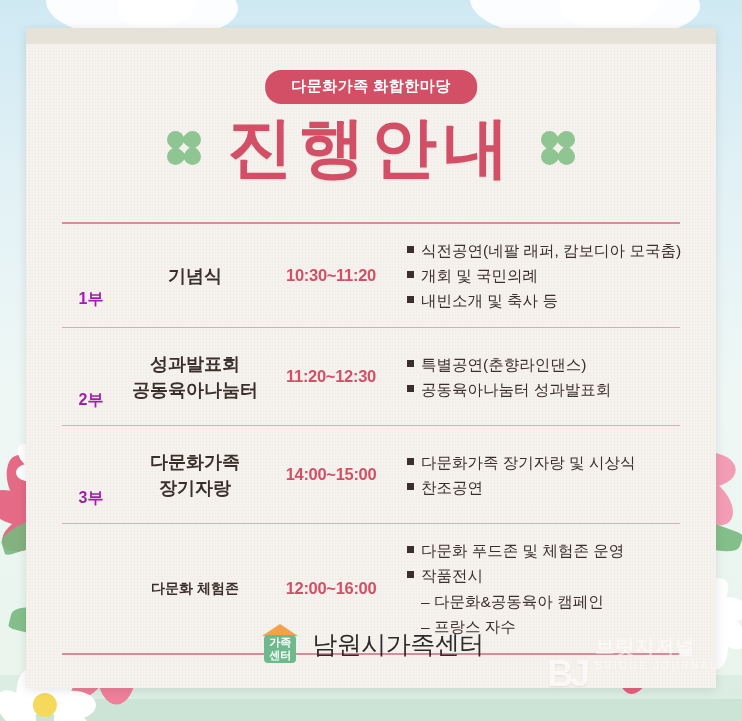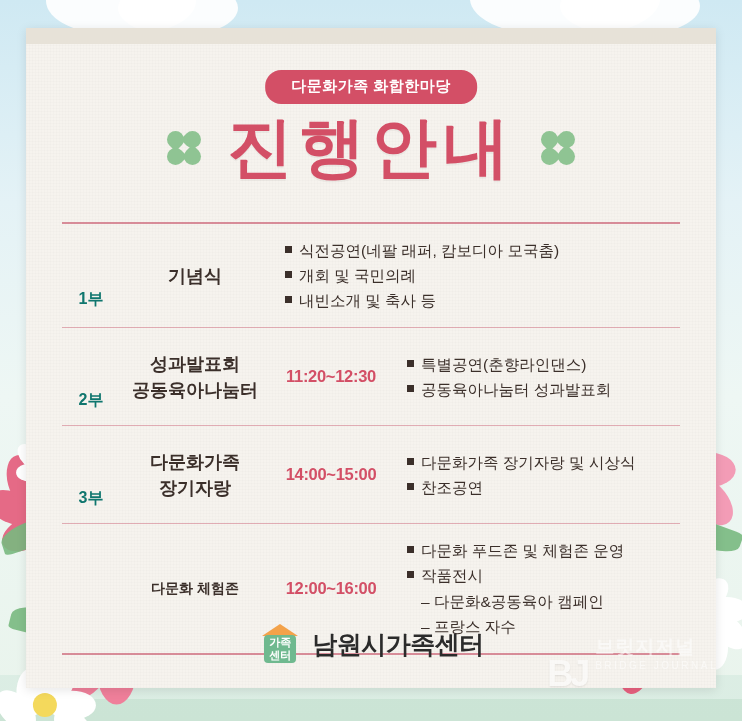--- a/index.html
+++ b/index.html
@@ -112,21 +112,21 @@
   .row {
     display: flex;
     align-items: center;
     padding: 14px 0 14px 0;
     min-height: 86px;
   }
   .col-part {
     width: 58px;
     flex: none;
     text-align: center;
-    color: #0f766e;
+    color: #a21caf;
     font-size: 16px;
     font-weight: bold;
     margin-top: 48px;
   }
   .col-name {
     width: 150px;
     flex: none;
     text-align: center;
     color: #3b2f2a;
     font-size: 18px;
@@ -201,21 +201,21 @@
     border-radius: 4px;
     color: #fff;
     font-size: 11px;
     font-weight: bold;
     line-height: 13px;
     text-align: center;
     padding-top: 1px;
   }
   .footer-name {
     font-size: 25px;
-    font-weight: bold;
+    font-weight: normal;
     color: #2b2b2b;
     letter-spacing: -.5px;
     text-align: center;
   }
 
   .bj {
     position: absolute;
     right: 24px; bottom: 26px;
     display: flex;
     align-items: center;
@@ -387,20 +387,21 @@
 
   <div class="schedule">
 
     <div class="rule"></div>
 
     <div class="row">
       <div class="col-part">1부</div>
       <div class="col-name">
         <div>기념식</div>
       </div>
+      <div class="col-time">10:30~11:20</div>
       <div class="col-desc">
         <div class="li">식전공연(네팔 래퍼, 캄보디아 모국춤)</div>
         <div class="li">개회 및 국민의례</div>
         <div class="li">내빈소개 및 축사 등</div>
       </div>
     </div>
 
     <div class="rule thin"></div>
 
     <div class="row">

